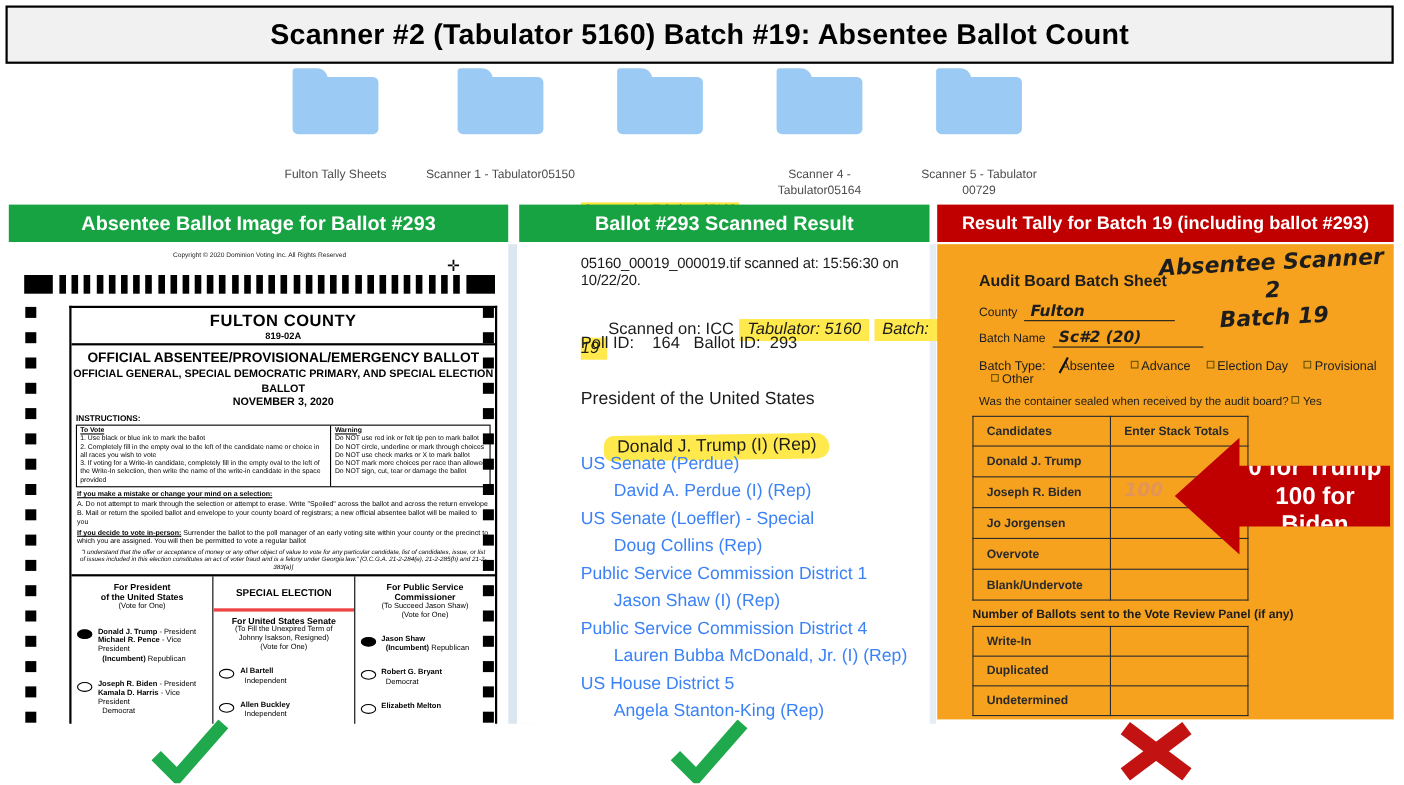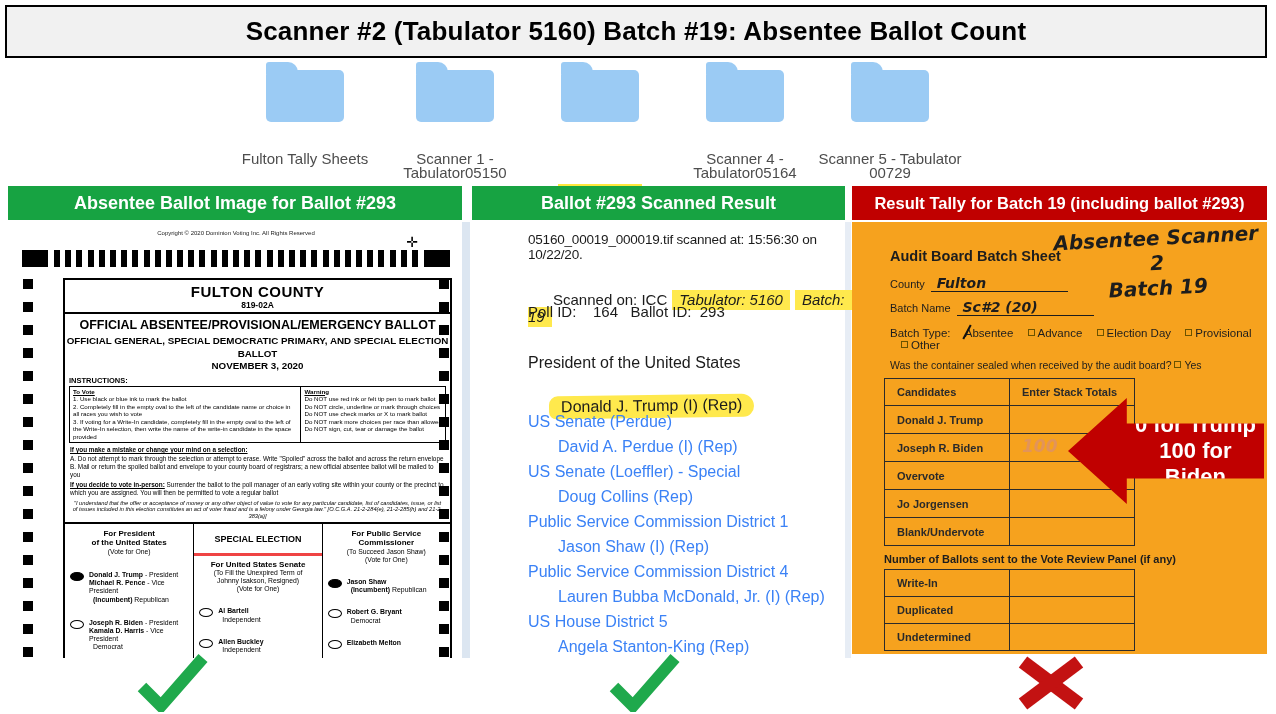--- a/index.html
+++ b/index.html
@@ -10,21 +10,21 @@
   .titlebar{position:absolute;left:5px;top:5px;width:1258px;height:49px;background:#F1F1F1;
             border:2px solid #000;display:flex;align-items:center;justify-content:center;}
   .titlebar span{font-size:26px;font-weight:800;letter-spacing:.2px;}
 
   
   .folder{position:absolute;top:60px;width:150px;text-align:center;}
   .folder-icon{width:78px;height:52px;background:var(--folder-blue,#9BCBF4);border-radius:5px;
                margin:10px auto 0;position:relative;}
   .folder-icon::before{content:"";position:absolute;top:-8px;left:0;width:32px;height:12px;
                background:var(--folder-blue,#9BCBF4);border-radius:3px 10px 0 0;}
-  .folder-label{margin-top:30px;font-size:15px;color:#4d4d4d;line-height:14px;}
+  .folder-label{margin-top:30px;font-size:11px;color:#4d4d4d;line-height:14px;}
   .folder-label span{display:block;}
   .folder-label span:empty{display:none;}
   .hl-folder .folder-label span{display:inline-block;background:#FFE83D;padding:0 3px;color:#333;margin-top:32px;}
 
   
   .phdr{position:absolute;top:186px;height:34px;display:flex;align-items:center;justify-content:center;
         color:#fff;font-weight:bold;}
   #ph1{left:8px;width:454px;background:var(--accent-green,#17A342);font-size:18px;}
   #ph2{left:472px;width:373px;background:var(--accent-green,#17A342);font-size:18px;}
   #ph3{left:852px;width:415px;background:var(--accent-red,#C00000);font-size:16.5px;}
@@ -429,25 +429,25 @@
       </tr>
       <tr>
             <td>Donald J. Trump</td>
             <td><span class="hw hw100"></span></td>
           </tr>
       <tr>
             <td>Joseph R. Biden</td>
             <td><span class="hw hw100">100</span></td>
           </tr>
       <tr>
+            <td>Jo Jorgensen</td>
+            <td><span class="hw hw100"></span></td>
+          </tr>
+      <tr>
             <td>Overvote</td>
-            <td><span class="hw hw100"></span></td>
-          </tr>
-      <tr>
-            <td>Jo Jorgensen</td>
             <td><span class="hw hw100"></span></td>
           </tr>
       <tr>
             <td>Blank/Undervote</td>
             <td><span class="hw hw100"></span></td>
           </tr>
     </tbody>
       </table>
     <div class="sh-note">Number of Ballots sent to the Vote Review Panel (if any)</div>
     <table class="sh-table t2">

